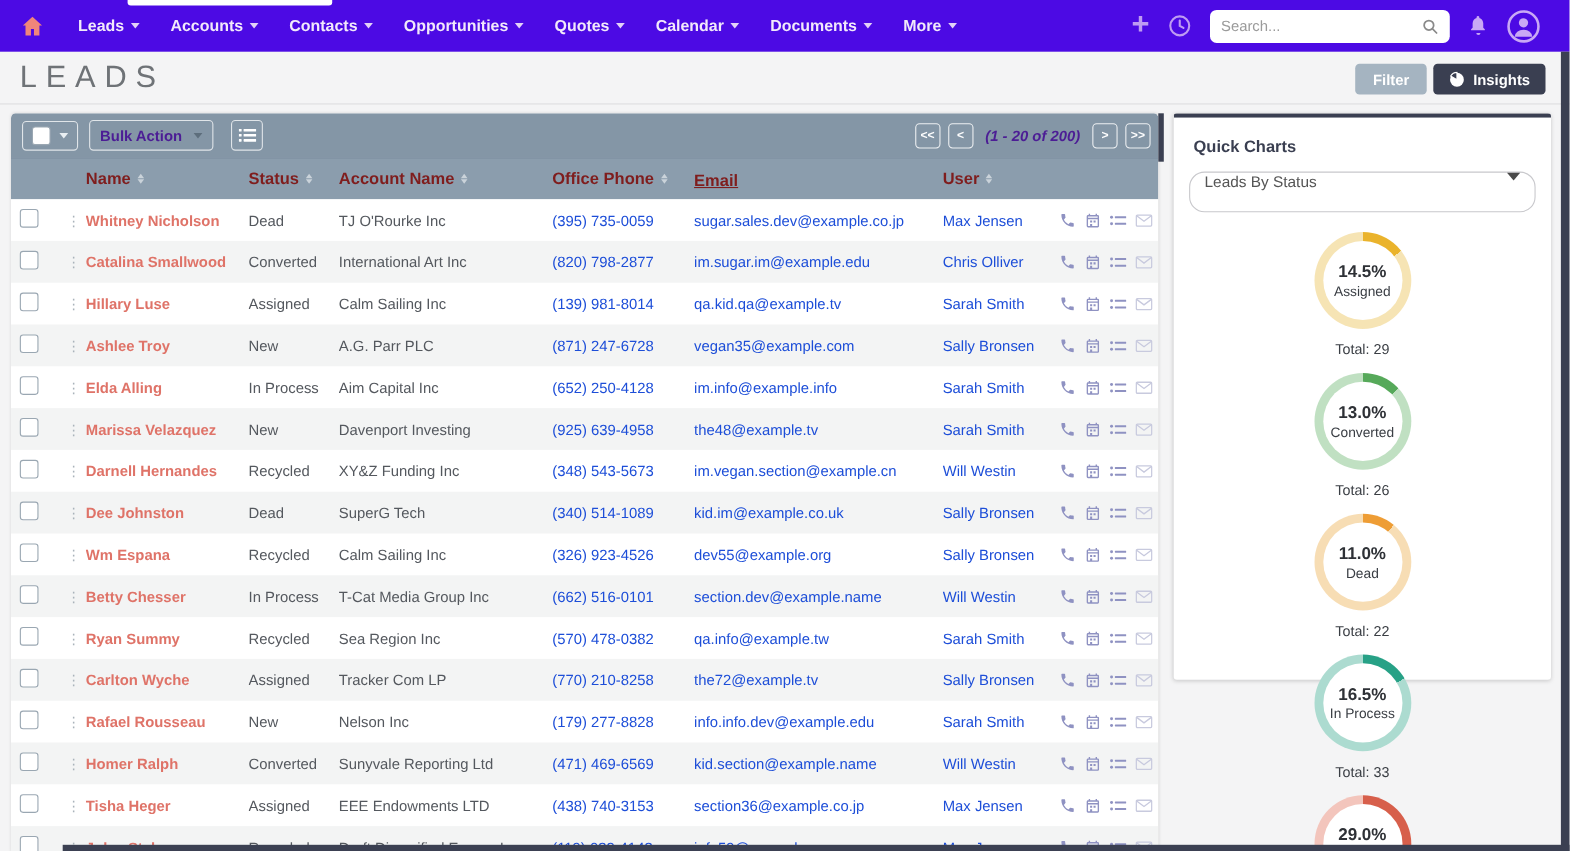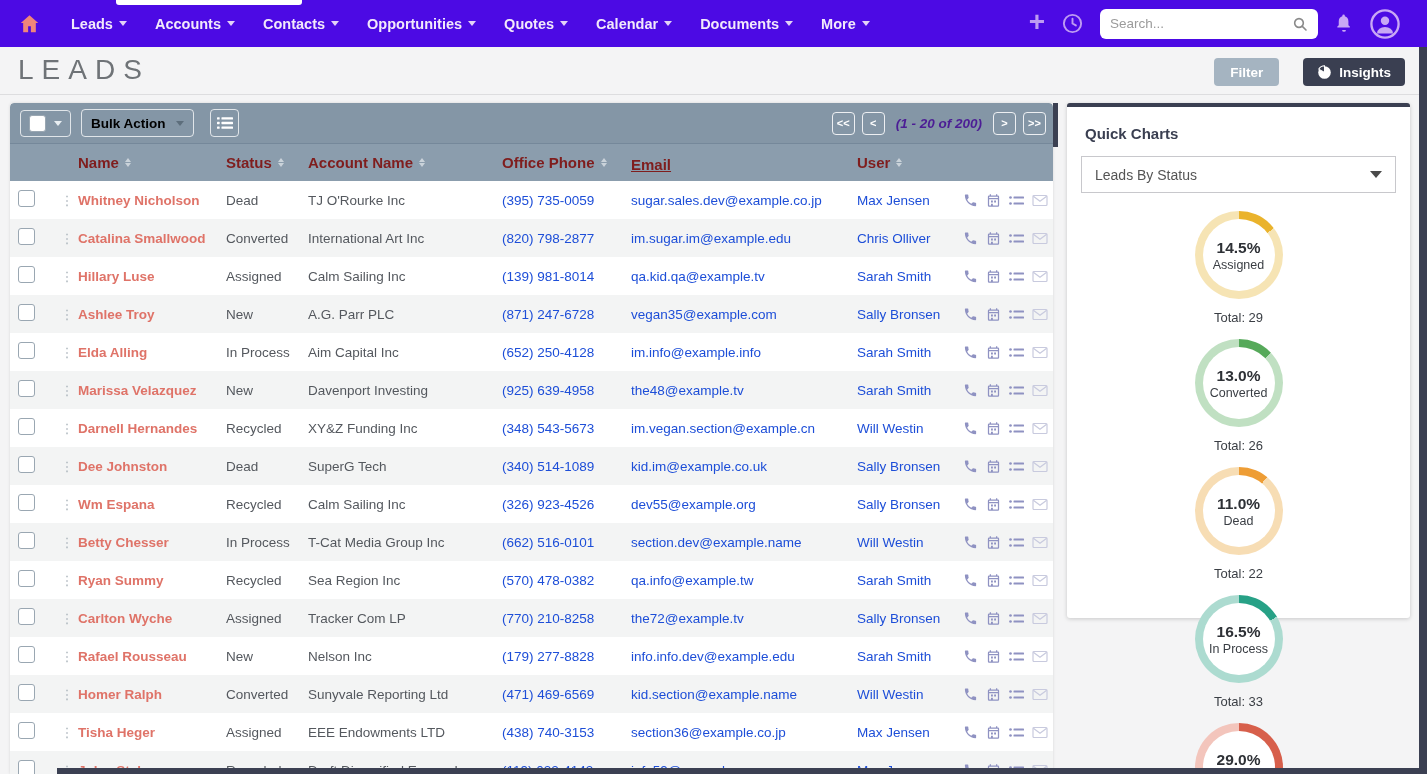--- a/index.html
+++ b/index.html
@@ -21,21 +21,21 @@
                 align-items:center; padding:0 10px; }
   .search-box input { border:none; outline:none; flex:1; font-size:13.5px; color:#1d4ed8;
                       font-family:"Liberation Sans", sans-serif; }
   .search-box input::placeholder { color:#9B9B9B; }
   .tab-indicator { position:absolute; top:0; left:116px; width:186px; height:5px; background:#fff;
                    border-radius:0 0 3px 3px; z-index:31; }
 
   
   .page-title { position:absolute; left:18px; top:54px; font-size:28px; font-weight:300;
                 letter-spacing:8px; color:#6F7377; }
-  .header-actions { position:absolute; right:22px; top:58px; display:flex; gap:24px; z-index:5; }
+  .header-actions { position:absolute; right:22px; top:58px; display:flex; gap:6px; z-index:5; }
   .btn-filter { background:#A5B4C1; color:#fff; border:none; border-radius:4px; height:28px;
                 padding:0 16px; font-size:13.5px; font-weight:700; cursor:pointer;
                 font-family:"Liberation Sans", sans-serif; }
   .btn-insights { background:#3A3F51; color:#fff; border:none; border-radius:4px; height:28px;
                   padding:0 14px; font-size:13.5px; font-weight:700; cursor:pointer;
                   display:flex; align-items:center; gap:7px; font-family:"Liberation Sans", sans-serif; }
   .header-divider { position:absolute; top:94px; left:0; right:0; height:1px; background:#DDDDDF; }
 
   
   .list-card { position:absolute; left:10px; top:103px; width:1043px; bottom:0; background:#fff;
@@ -43,21 +43,21 @@
   .list-toolbar { height:40px; background:#8496A6; border-radius:4px 4px 0 0; position:relative;
                   display:flex; align-items:center; padding-left:10px; }
   .selectall-group { height:27px; border:1px solid rgba(255,255,255,.75); border-radius:4px;
                      display:flex; align-items:center; gap:8px; padding:0 8px; cursor:pointer; }
   .cb { width:17px; height:17px; background:#fff; border:1px solid #9AA7B2; border-radius:3px; display:inline-block; }
   .caret-w { width:0; height:0; border-left:4px solid transparent; border-right:4px solid transparent;
              border-top:5px solid #E8EEF2; }
   .bulk-select { height:28px; width:113px; border:1px solid rgba(255,255,255,.75); border-radius:4px;
                  margin-left:10px; display:flex; align-items:center; justify-content:space-between;
                  padding:0 9px; cursor:pointer; }
-  .bulk-select span.lbl { color:#000000; font-size:13.5px; font-weight:700; }
+  .bulk-select span.lbl { color:#4c1d95; font-size:13.5px; font-weight:700; }
   .listview-btn { height:28px; width:29px; border:1px solid rgba(255,255,255,.75); border-radius:4px;
                   margin-left:16px; display:flex; align-items:center; justify-content:center; cursor:pointer; }
   .pager { position:absolute; right:7px; top:0; height:40px; display:flex; align-items:center; gap:7px; }
   .pg-btn { width:23px; height:23px; border:1px solid rgba(255,255,255,.85); border-radius:4px;
             background:transparent; color:#fff; font-size:11px; font-weight:700; line-height:21px;
             text-align:center; cursor:pointer; font-family:"Liberation Sans", sans-serif; }
   .pg-info { color:#4c1d95; font-size:13.5px; font-weight:700; margin:0 4px;font-style:italic; }
 
   .grid-cols { display:grid; grid-template-columns:38px 22px 148px 82px 194px 129px 226px 106px 1fr;
                align-items:center; padding-left:8px; }
@@ -79,22 +79,22 @@
   .c-salmon { color:#1d4ed8; cursor:pointer; white-space:nowrap; overflow:hidden; text-overflow:ellipsis; padding-right:6px;}
   .row-icons { display:flex; align-items:center; gap:8px; padding-right:8px; justify-content:flex-end; }
   .ric { color:#8F92C2; cursor:pointer; display:flex; }
   .ric.mail { color:#C8CADE; }
 
   
   .qc-panel { position:absolute; left:1067px; top:103px; width:343px; height:515px; background:#fff;
               border-top:4px solid #3A3F51; border-radius:3px; box-shadow:0 1px 4px rgba(0,0,0,.18);
               z-index:10; }
   .qc-title { font-size:15px; font-weight:700; color:#3A3F51; padding:18px 18px 0 18px; }
-  .qc-select { margin:14px 14px 0 14px; height:37px; border:1px solid #C8C8CC; border-radius:0;
-               display:flex; align-items:center; justify-content:space-between; padding:0 13px; cursor:pointer; }
+  .qc-select { margin:14px 14px 0 14px; height:37px; border:1px solid #C8C8CC; border-radius:14px;
+               display:flex; align-items:flex-start; justify-content:space-between; padding:0 13px; cursor:pointer; }
   .qc-select .val { font-size:14px; color:#555; }
   .caret-dark { width:0;height:0;border-left:6px solid transparent;border-right:6px solid transparent;
                 border-top:7px solid #4A4A4A; }
   .charts-grid { display:grid; grid-template-columns:1fr; margin-top:18px; row-gap:14px;text-align:right; }
   .chart-cell { display:flex; flex-direction:column; align-items:center; }
   .donut { width:88px; height:88px; border-radius:50%; position:relative; }
   .donut::after { content:""; position:absolute; inset:8px; background:#fff; border-radius:50%; }
   .donut-center { position:absolute; inset:0; z-index:2; display:flex; flex-direction:column;
                   align-items:center; justify-content:center; }
   .donut-pct { font-size:15.5px; font-weight:700; color:#2E3136; }

